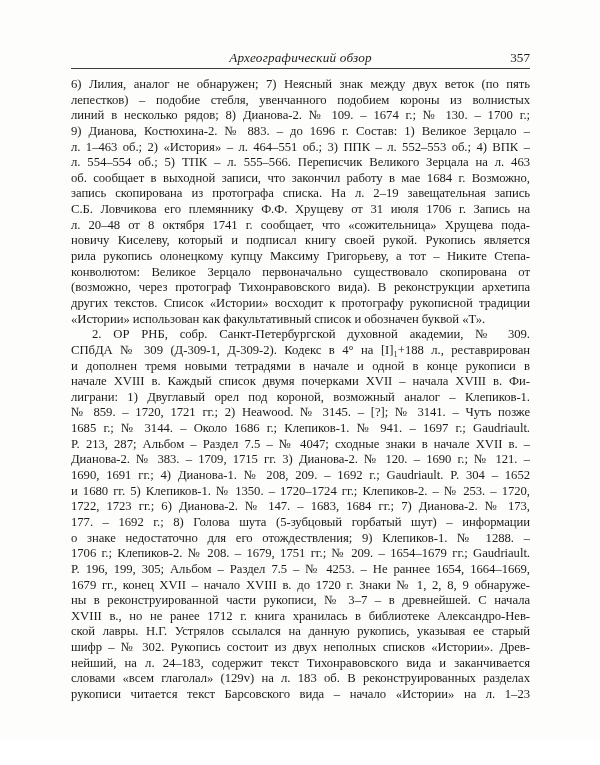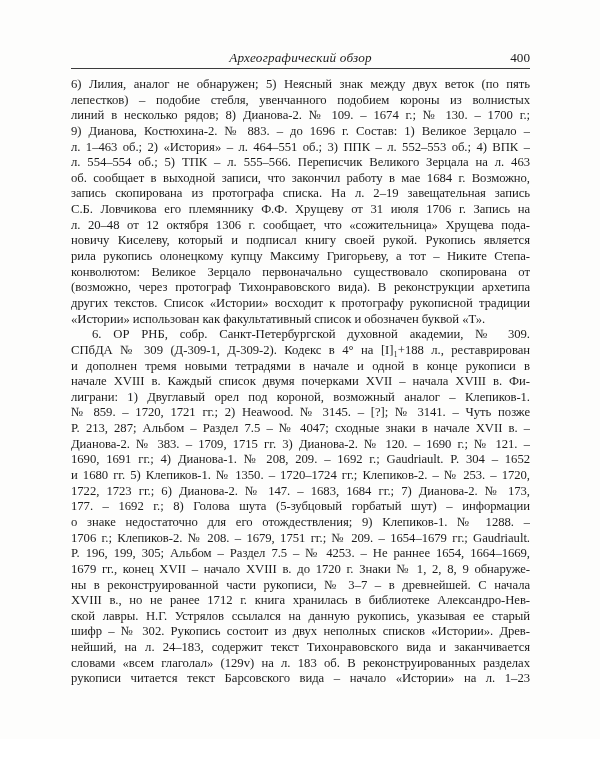--- a/index.html
+++ b/index.html
@@ -54,46 +54,47 @@
   .line.endline { text-align-last: left; }
   .line.indent { text-indent: 21px; }
 </style>
 </head>
 <body>
 
 <div class="page">
   <div class="content">
     <div class="header">
       <span class="running-title">Археографический обзор</span>
-      <span class="page-number">400</span>
+      <span class="page-number">357</span>
     </div>
     <div class="rule"></div>
     <div class="body-text">
-        <div class="line">6) Лилия, аналог не обнаружен; 5) Неясный знак между двух веток (по пять</div>
+        <div class="line">6) Лилия, аналог не обнаружен; 7) Неясный знак между двух веток (по пять</div>
         <div class="line">лепестков) – подобие стебля, увенчанного подобием короны из волнистых</div>
         <div class="line">линий в несколько рядов; 8) Дианова-2. № 109. – 1674 г.; № 130. – 1700 г.;</div>
         <div class="line">9) Дианова, Костюхина-2. № 883. – до 1696 г. Состав: 1) Великое Зерцало –</div>
         <div class="line">л. 1–463 об.; 2) «История» – л. 464–551 об.; 3) ППК – л. 552–553 об.; 4) ВПК –</div>
         <div class="line">л. 554–554 об.; 5) ТПК – л. 555–566. Переписчик Великого Зерцала на л. 463</div>
         <div class="line">об. сообщает в выходной записи, что закончил работу в мае 1684 г. Возможно,</div>
         <div class="line">запись скопирована из протографа списка. На л. 2–19 завещательная запись</div>
         <div class="line">С.Б. Ловчикова его племяннику Ф.Ф. Хрущеву от 31 июля 1706 г. Запись на</div>
-        <div class="line">л. 20–48 от 12 октября 1306 г. сообщает, что «сожительница» Хрущева пода-</div>
+        <div class="line">л. 20–48 от 8 октября 1741 г. сообщает, что «сожительница» Хрущева пода-</div>
         <div class="line">новичу Киселеву, который и подписал книгу своей рукой. Рукопись является</div>
         <div class="line">рила рукопись олонецкому купцу Максиму Григорьеву, а тот – Никите Степа-</div>
         <div class="line">конволютом: Великое Зерцало первоначально существовало скопирована от</div>
         <div class="line">(возможно, через протограф Тихонравовского вида). В реконструкции архетипа</div>
         <div class="line">других текстов. Список «Истории» восходит к протографу рукописной традиции</div>
         <div class="line endline">«Истории» использован как факультативный список и обозначен буквой «Т».</div>
-        <div class="line indent">6. ОР РНБ, собр. Санкт-Петербургской духовной академии, № 309.</div>
+        <div class="line indent">2. ОР РНБ, собр. Санкт-Петербургской духовной академии, № 309.</div>
         <div class="line">СПбДА № 309 (Д-309-1, Д-309-2). Кодекс в 4° на [I]₁+188 л., реставрирован</div>
         <div class="line">и дополнен тремя новыми тетрадями в начале и одной в конце рукописи в</div>
         <div class="line">начале XVIII в. Каждый список двумя почерками XVII – начала XVIII в. Фи-</div>
         <div class="line">лиграни: 1) Двуглавый орел под короной, возможный аналог – Клепиков-1.</div>
         <div class="line">№ 859. – 1720, 1721 гг.; 2) Heawood. № 3145. – [?]; № 3141. – Чуть позже</div>
+        <div class="line">1685 г.; № 3144. – Около 1686 г.; Клепиков-1. № 941. – 1697 г.; Gaudriault.</div>
         <div class="line">P. 213, 287; Альбом – Раздел 7.5 – № 4047; сходные знаки в начале XVII в. –</div>
         <div class="line">Дианова-2. № 383. – 1709, 1715 гг. 3) Дианова-2. № 120. – 1690 г.; № 121. –</div>
         <div class="line">1690, 1691 гг.; 4) Дианова-1. № 208, 209. – 1692 г.; Gaudriault. P. 304 – 1652</div>
         <div class="line">и 1680 гг. 5) Клепиков-1. № 1350. – 1720–1724 гг.; Клепиков-2. – № 253. – 1720,</div>
         <div class="line">1722, 1723 гг.; 6) Дианова-2. № 147. – 1683, 1684 гг.; 7) Дианова-2. № 173,</div>
         <div class="line">177. – 1692 г.; 8) Голова шута (5-зубцовый горбатый шут) – информации</div>
         <div class="line">о знаке недостаточно для его отождествления; 9) Клепиков-1. № 1288. –</div>
         <div class="line">1706 г.; Клепиков-2. № 208. – 1679, 1751 гг.; № 209. – 1654–1679 гг.; Gaudriault.</div>
         <div class="line">P. 196, 199, 305; Альбом – Раздел 7.5 – № 4253. – Не раннее 1654, 1664–1669,</div>
         <div class="line">1679 гг., конец XVII – начало XVIII в. до 1720 г. Знаки № 1, 2, 8, 9 обнаруже-</div>

